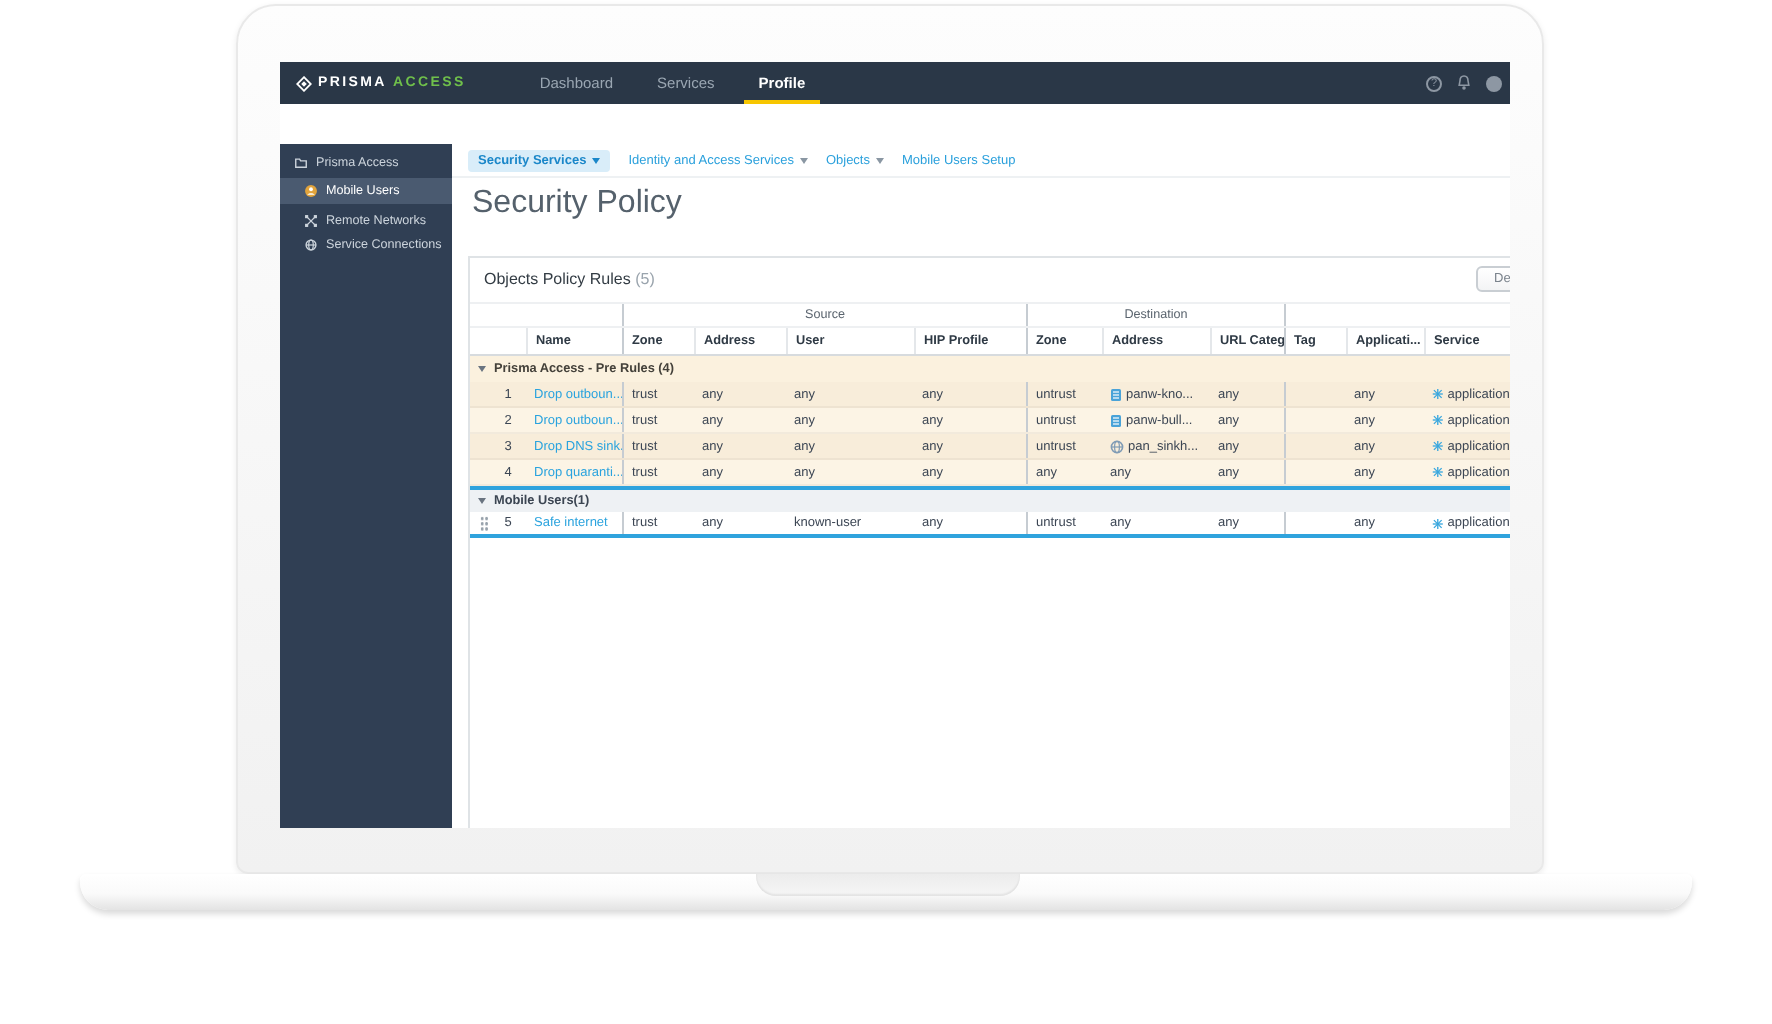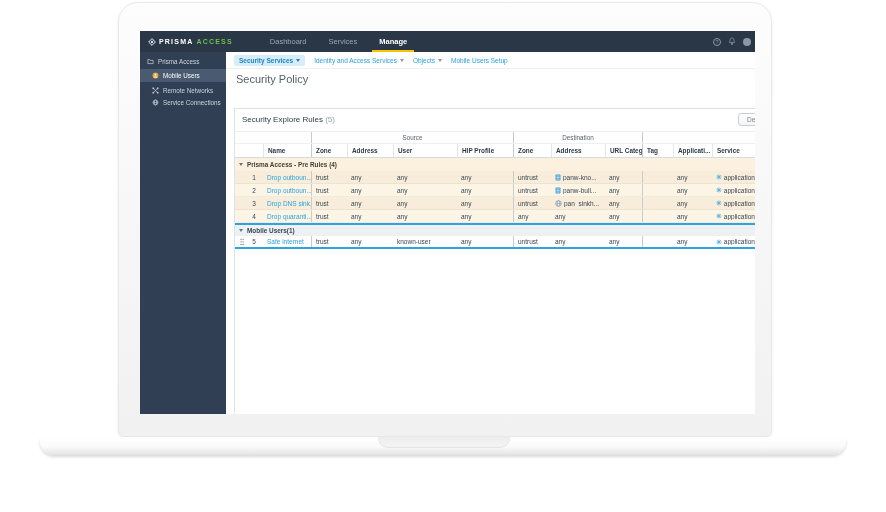--- a/index.html
+++ b/index.html
@@ -12,21 +12,21 @@
     border-radius:20px 20px 6px 6px; box-shadow:0 1px 3px rgba(0,0,0,.08); }
   .base { position:absolute; left:40px; top:437px; width:806px; height:18px;
     background:linear-gradient(#ffffff 0%, #fafafa 55%, #e3e3e3 100%);
     border-radius:3px 3px 14px 14px; box-shadow:0 2px 3px rgba(0,0,0,.15), inset 0 1px 0 #fff; }
   .scoop { position:absolute; left:338px; top:0; width:132px; height:11px;
     background:linear-gradient(#ececec,#f6f6f6); border-radius:0 0 10px 10px;
     box-shadow:inset 0 -1px 1px rgba(0,0,0,.08); }
 
   
   .screen { position:absolute; left:140px; top:31px; width:615px; height:383px;
-    background:#fff; overflow:hidden; display:flex; flex-direction:column; }
+    background:#fff; overflow:hidden; display:flex; flex-direction:column;gap:20px; }
 
   
   .topnav { height:21px; background:#2a3747; display:flex; align-items:center; flex:0 0 21px; padding:0 8px; }
   .logo { display:flex; align-items:center; gap:3px; }
   .logo .word1 { color:#fff; font-size:7px; font-weight:bold; letter-spacing:1.2px; }
   .logo .word2 { color:#6fbf4b; font-size:7px; font-weight:bold; letter-spacing:1.2px; }
   .navitems { display:flex; margin-left:26px; height:100%; }
   .navitem { color:#9aa6b2; font-size:7.5px; padding:0 11px; display:flex; align-items:center; height:100%; position:relative; cursor:pointer; }
   .navitem.active { color:#fff; font-weight:bold; }
   .navitem.active:after { content:""; position:absolute; left:4px; right:4px; bottom:0; height:2px; background:#f7c600; }
@@ -43,21 +43,21 @@
   .sb-item.selected { background:#4a5a70; color:#fff; height:13px; margin:2px 0; }
   .sb-item svg { flex:0 0 auto; }
 
   
   .main { flex:1; background:#fff; position:relative; overflow:hidden; }
   .menubar { height:17px; display:flex; align-items:center; gap:9px; padding-left:8px; border-bottom:1px solid #eef1f3; }
   .mb-item { font-size:6.5px; color:#2aa0dc; display:flex; align-items:center; gap:3px; cursor:pointer; white-space:nowrap; }
   .mb-item .caret { width:0; height:0; border-left:2.5px solid transparent; border-right:2.5px solid transparent; border-top:3px solid #8a97a3; }
   .mb-item.active { background:#d9edf9; color:#1b87c9; padding:2px 5px; border-radius:2px; font-weight:bold; }
   .mb-item.active .caret { border-top-color:#1b87c9; }
-  .pg-title { font-size:11px; color:#55616c; padding:4px 0 5px 10px; font-weight:400; }
+  .pg-title { font-size:16px; color:#55616c; padding:4px 0 5px 10px; font-weight:400; }
 
   
   .panel { position:absolute; left:8px; top:56px; width:562px; height:330px;
     background:#fff; border:1px solid #dfe3e6; }
   .panel-hd { height:23px; position:relative; border-bottom:1px solid #eef0f2; }
   .panel-title { position:absolute; left:7px; top:6px; font-size:8px; color:#333c44; }
   .panel-count { color:#9aa4ad; }
   .btn-delete { position:absolute; left:503px; top:4px; height:13px; padding:0 8px;
     font-size:6.5px; color:#7a838c; background:linear-gradient(#fff,#f3f4f5);
     border:1px solid #c9ced3; border-radius:3px; font-family:inherit; cursor:pointer; }
@@ -106,21 +106,21 @@
         <svg width="8" height="8" viewBox="0 0 8 8">
           <polygon points="4,0.6 7.4,4 4,7.4 0.6,4" fill="none" stroke="#ffffff" stroke-width="0.9"></polygon>
           <polygon points="4,2.6 5.4,4 4,5.4 2.6,4" fill="#ffffff"></polygon>
         </svg>
         <span class="word1">PRISMA</span>
         <span class="word2">ACCESS</span>
       </div>
       <div class="navitems">
         <div class="navitem">Dashboard</div>
         <div class="navitem">Services</div>
-        <div class="navitem active">Manage</div>
+        <div class="navitem active">Profile</div>
       </div>
       <div class="navicons">
         <div class="icn-help">?</div>
         <svg width="8" height="9" viewBox="0 0 8 9">
           <path d="M4 1 C2.6 1 2 2 2 3.4 L1.6 5.6 H6.4 L6 3.4 C6 2 5.4 1 4 1 Z" fill="none" stroke="#8d97a3" stroke-width="0.8"></path>
           <circle cx="4" cy="7" r="0.9" fill="#8d97a3"></circle>
         </svg>
         <div class="icn-avatar"></div>
       </div>
     </div>
@@ -180,21 +180,21 @@
           <div class="mb-item">
             <span>Mobile Users Setup</span>
           </div>
         </div>
 
         <div class="pg-title">Security Policy</div>
 
         <div class="panel">
           <div class="panel-hd">
             <div class="panel-title">
-              <span>Security Explore Rules </span><span class="panel-count">(5)</span>
+              <span>Objects Policy Rules </span><span class="panel-count">(5)</span>
             </div>
             <button class="btn-delete">Delete</button>
           </div>
 
           <div class="tbl">
 
             <div class="tr hd-groups">
               <div class="td" style="grid-column:1 / span 3;"></div>
               <div class="td grp-span-src g-sep">Source</div>
               <div class="td grp-span-dst g-sep">Destination</div>

